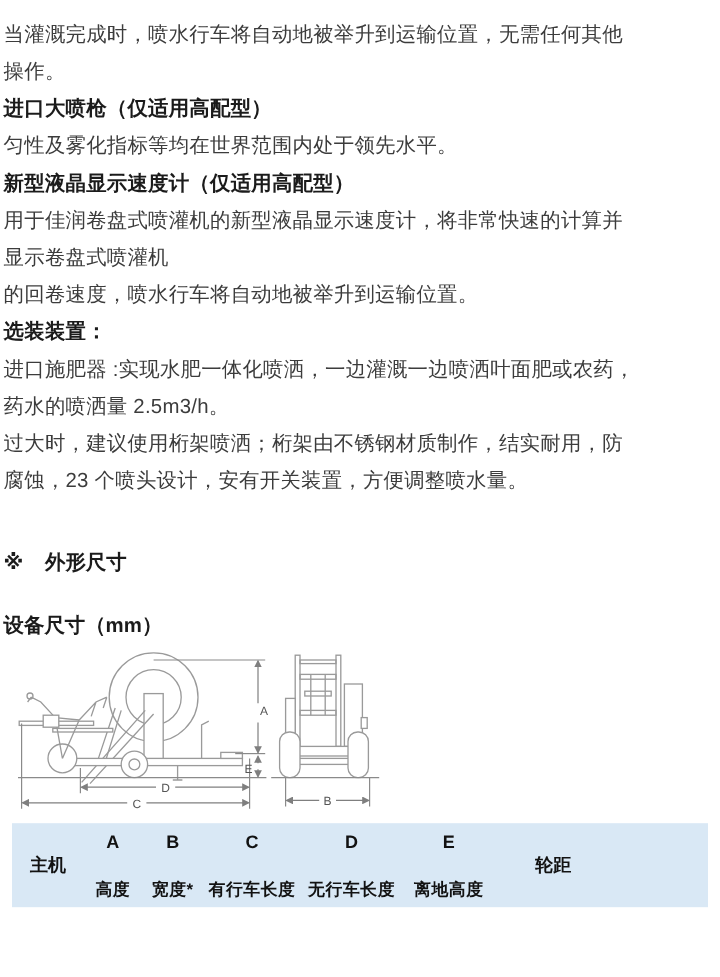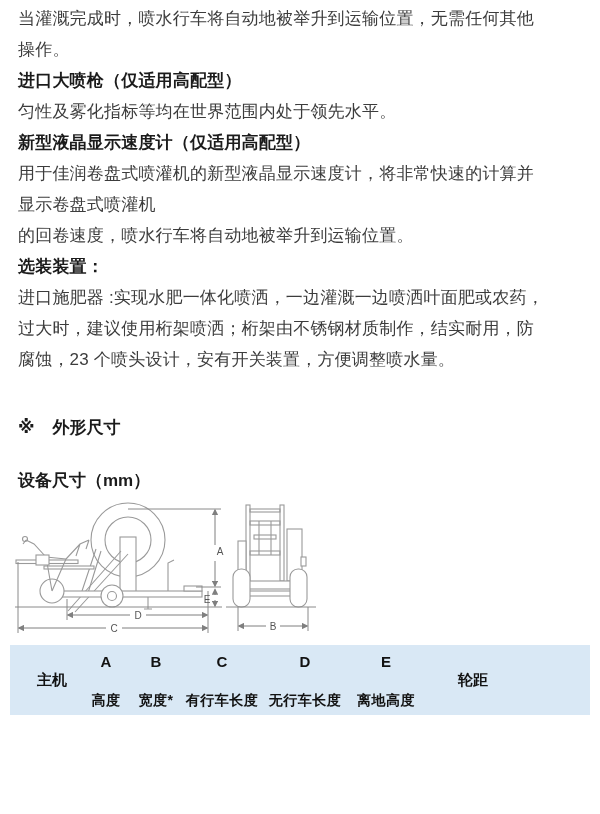--- a/index.html
+++ b/index.html
@@ -3,21 +3,21 @@
 <meta charset="utf-8">
 <style>
   html,body{margin:0;padding:0;background:#fff;}
   .page{
     position:relative;
     width:600px;height:814px;
     background:#fff;
     font-family:"Liberation Sans","DejaVu Sans",sans-serif;
     overflow:hidden;
   }
-  .text-block{padding:3px 8px 0 18px;}
+  .text-block{padding:3px 8px 0 3px;margin-top:10px;}
   .line{
     height:31px;display:flex;align-items:center;
     font-size:17px;color:#3c3c3c;letter-spacing:.2px;white-space:nowrap;
   }
   .line.heading{font-weight:bold;color:#1b1b1b;}
   .section-line{
     margin-top:37px;height:31px;display:flex;align-items:center;gap:18px;
     font-size:17px;font-weight:bold;color:#1b1b1b;
   }
   .dims-line{
@@ -28,21 +28,21 @@
   svg.diagram text{font-family:"Liberation Sans","DejaVu Sans",sans-serif;}
   .spec-table{
     margin:6px 0 0 10px;width:580px;height:70px;
     background:#d9e8f5;display:flex;color:#121212;font-weight:bold;
   }
   .spec-table .col{display:flex;flex-direction:column;align-items:center;}
   .col.single{justify-content:center;font-size:15px;}
   .col.dim{justify-content:space-between;box-sizing:border-box;padding:9px 0 8px 0;}
   .col.dim .letter{font-size:15px;line-height:1;}
   .col.dim .label{font-size:14px;line-height:1;letter-spacing:.5px;}
-  .w-host{width:60px;margin-left:12px;}
+  .w-host{width:60px;}
   .w-a{width:48px;}
   .w-b{width:52px;}
   .w-c{width:80px;}
   .w-d{width:86px;}
   .w-e{width:76px;}
   .w-tire{width:80px;}
   .w-track{width:98px;}
 </style>
 </head>
 <body>
@@ -53,20 +53,21 @@
     <div class="line">当灌溉完成时，喷水行车将自动地被举升到运输位置，无需任何其他</div>
     <div class="line">操作。</div>
     <div class="line heading">进口大喷枪（仅适用高配型）</div>
     <div class="line">匀性及雾化指标等均在世界范围内处于领先水平。</div>
     <div class="line heading">新型液晶显示速度计（仅适用高配型）</div>
     <div class="line">用于佳润卷盘式喷灌机的新型液晶显示速度计，将非常快速的计算并</div>
     <div class="line">显示卷盘式喷灌机</div>
     <div class="line">的回卷速度，喷水行车将自动地被举升到运输位置。</div>
     <div class="line heading">选装装置：</div>
     <div class="line">进口施肥器 :实现水肥一体化喷洒，一边灌溉一边喷洒叶面肥或农药，</div>
+    <div class="line">药水的喷洒量 2.5m3/h。</div>
     <div class="line">过大时，建议使用桁架喷洒；桁架由不锈钢材质制作，结实耐用，防</div>
     <div class="line">腐蚀，23 个喷头设计，安有开关装置，方便调整喷水量。</div>
 
     <div class="section-line">
       <span>※</span>
       <span>外形尺寸</span>
     </div>
 
     <div class="dims-line">设备尺寸（mm）</div>
   </div>

